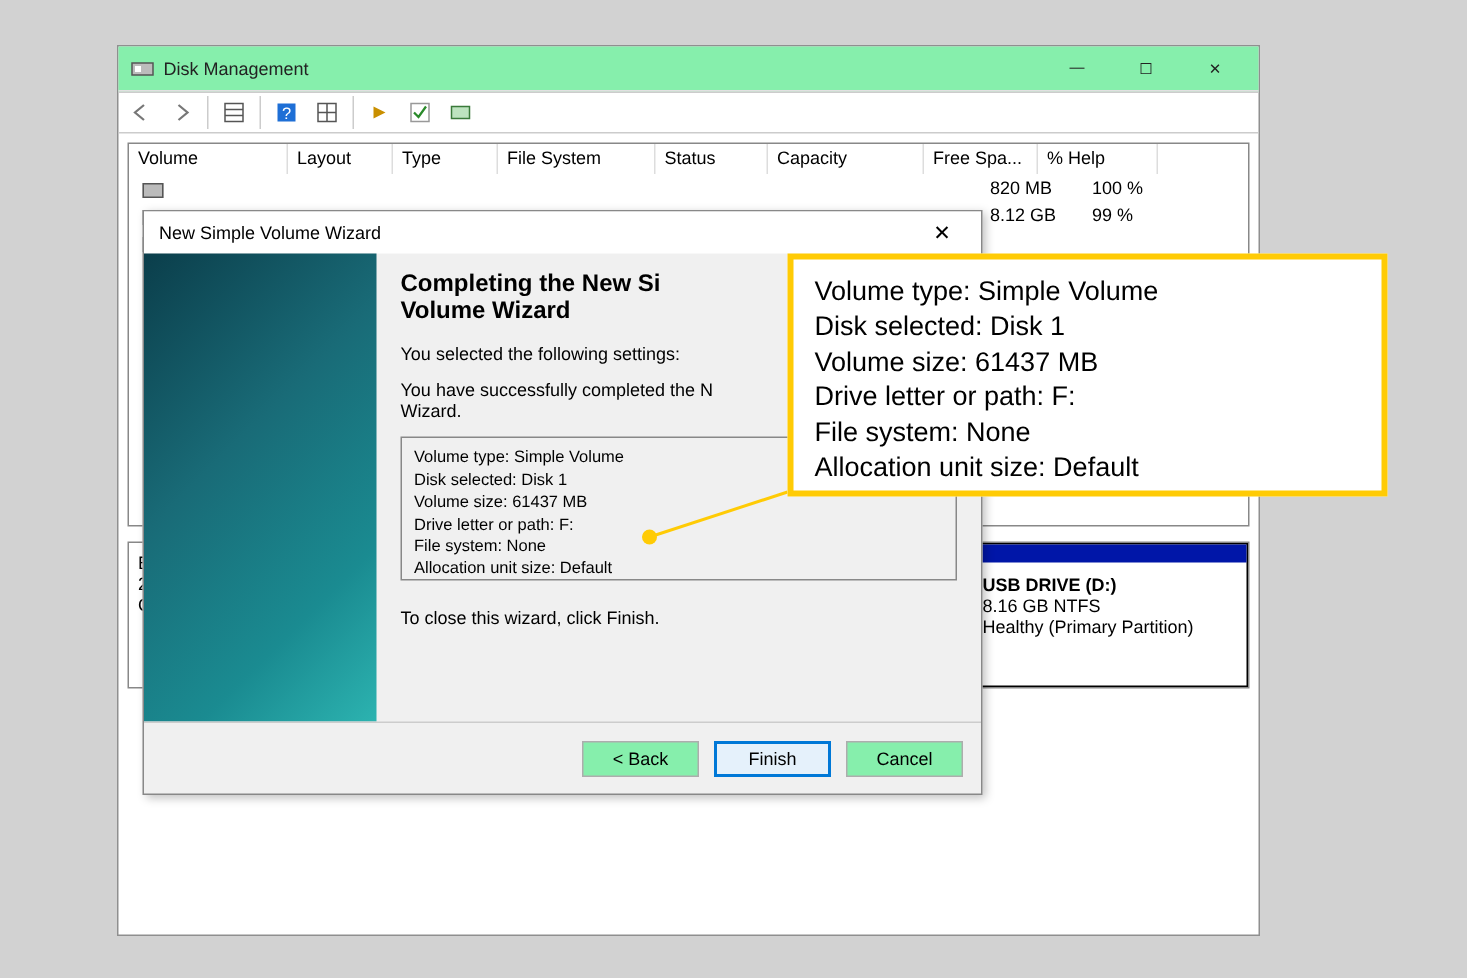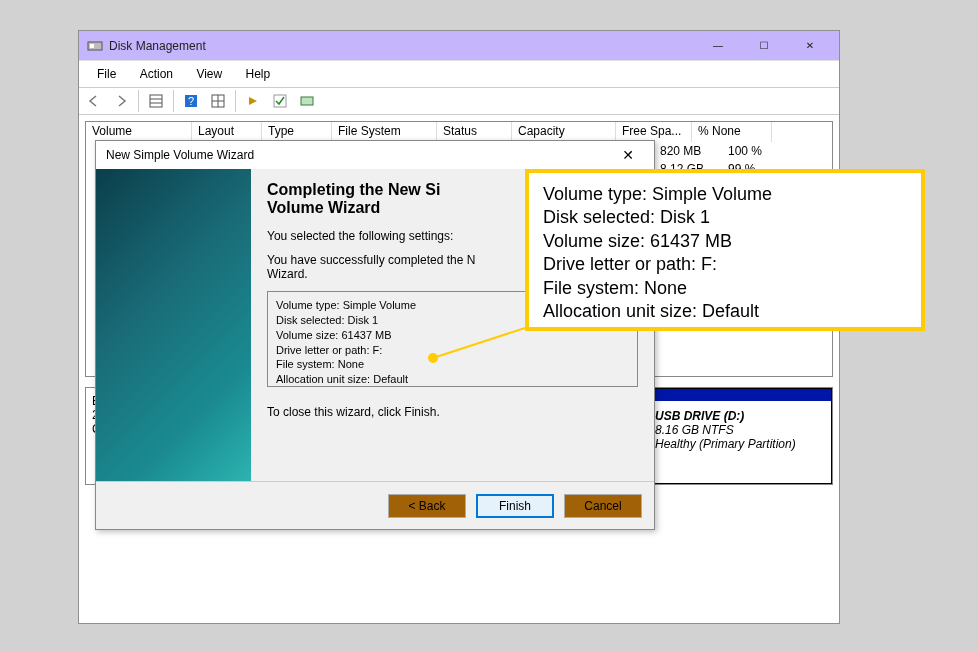--- a/index.html
+++ b/index.html
@@ -14,21 +14,21 @@
   }
   
   .main-window {
     position: absolute;
     left: 78px; top: 30px;
     width: 762px; height: 594px;
     background: #fff;
     border: 1px solid #8f8f8f;
   }
   .titlebar {
-    height: 30px; background: #c4b5fd;
+    height: 30px; background: #86efac;
     display: flex; align-items: center;
     padding: 0 6px 0 8px;
     border-bottom: 1px solid #e1e1e1;
   }
   .titlebar .app-icon { width: 16px; height: 16px; margin-right: 6px; display:inline-flex; }
   .titlebar .app-icon svg { width:16px; height:16px; }
   .titlebar .title { flex: 1; color: #222; font-size: 12px; }
   .win-btns { display: flex; gap: 0; }
   .win-btn { width: 46px; height: 30px; display:flex; align-items:center; justify-content:center; font-family: "Segoe UI Symbol", sans-serif; font-size: 10px; color:#222; cursor:default; }
   .menubar { padding: 2px 8px; }
@@ -74,21 +74,20 @@
   .disk-panel-row { display:flex; height:100%; }
   .disk-label-box {
     width: 100px; border-right:1px solid #888;
     padding:6px 6px; font-size:12px;
     position: relative;
   }
   .part-box {
     flex:1; border:1px solid #000; margin:0;
     padding:6px 8px; font-size:12px;
     position: relative;
-    font-style: italic;
   }
   .part-box .stripe {
     position:absolute; left:0; right:0; top:0; height:12px;
     background:#0016a8;
   }
   .part-box.unalloc {
     background: repeating-linear-gradient(45deg,#fff,#fff 4px,#000 4px,#000 5px);
   }
   .part-box.unalloc .mask {
     position:absolute; inset:0; top:12px;
@@ -136,21 +135,21 @@
     font-size:11px; line-height:1.35;
     height: 96px; overflow:hidden; background:#fff0; background:#f0f0f0;
   }
   .wizard .button-row {
     height: 48px; display:flex; align-items:center; justify-content:flex-end;
     padding: 0 12px; gap: 10px;
     border-top:1px solid #ccc;
   }
   .wizard .button-row button {
     width: 78px; height:24px;
-    background:#a16207; border:1px solid #adadad;
+    background:#86efac; border:1px solid #adadad;
     font-size:12px;
   }
   .wizard .button-row button.primary {
     border:2px solid #0078d7; background:#e5f1fb;
   }
 
   
   .callout {
     position:absolute;
     left: 525px; top: 169px;
@@ -180,26 +179,20 @@
         </svg>
     </span>
     <span class="title">Disk Management</span>
     <div class="win-btns">
       <div class="win-btn">—</div>
       <div class="win-btn">☐</div>
       <div class="win-btn">✕</div>
     </div>
   </div>
 
-  <div class="menubar">
-    <span>File</span>
-    <span>Action</span>
-    <span>View</span>
-    <span>Help</span>
-  </div>
 
   <div class="toolbar">
     <div class="tb-btn">
         <svg width="14" height="14">
           <path d="M9 2 L3 7 L9 12" stroke="#777" fill="none" stroke-width="1.5"></path>
         </svg>
       </div>
     <div class="tb-btn">
         <svg width="14" height="14">
           <path d="M5 2 L11 7 L5 12" stroke="#777" fill="none" stroke-width="1.5"></path>
@@ -250,21 +243,21 @@
 
     <div class="grid-frame" style="height:256px; position:relative;">
       <div class="grid-header">
         <div class="hcell" style="width:106px">Volume</div>
         <div class="hcell" style="width:70px">Layout</div>
         <div class="hcell" style="width:70px">Type</div>
         <div class="hcell" style="width:105px">File System</div>
         <div class="hcell" style="width:75px">Status</div>
         <div class="hcell" style="width:104px">Capacity</div>
         <div class="hcell" style="width:76px">Free Spa...</div>
-        <div class="hcell" style="width:80px">% None</div>
+        <div class="hcell" style="width:80px">% Help</div>
       </div>
       <div class="grid-body">
         <div class="row-stub" style="top:3px">
             <span class="disk-glyph"></span>
           </div>
         <div class="row-stub" style="top:21px">
             <span class="disk-glyph"></span>
           </div>
         <div class="row-stub" style="top:39px">
             <span class="disk-glyph"></span>

